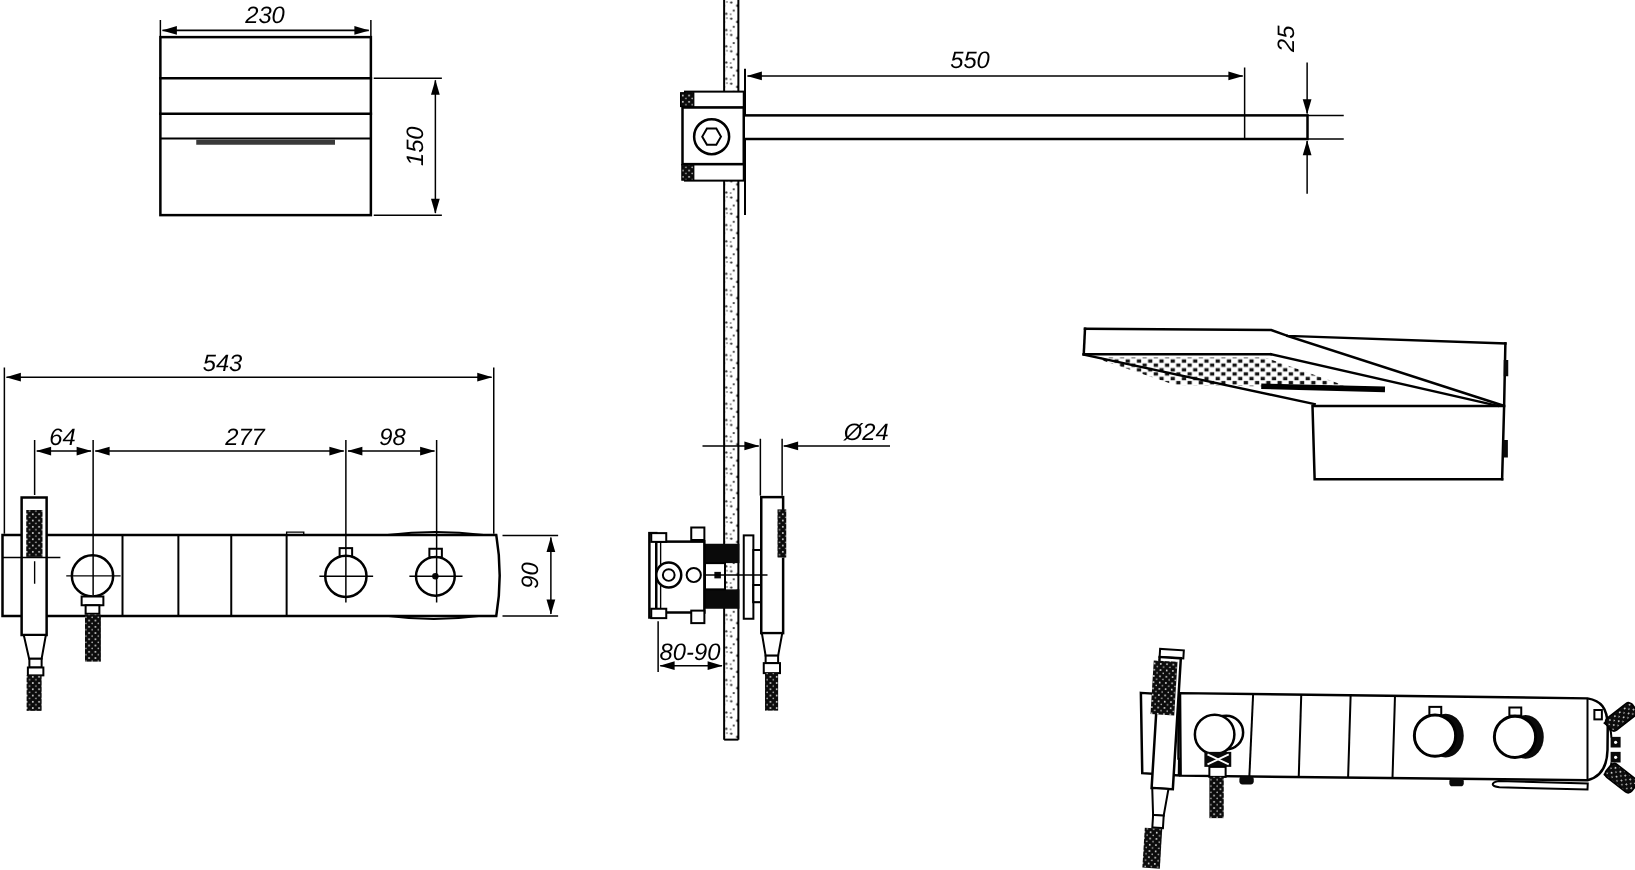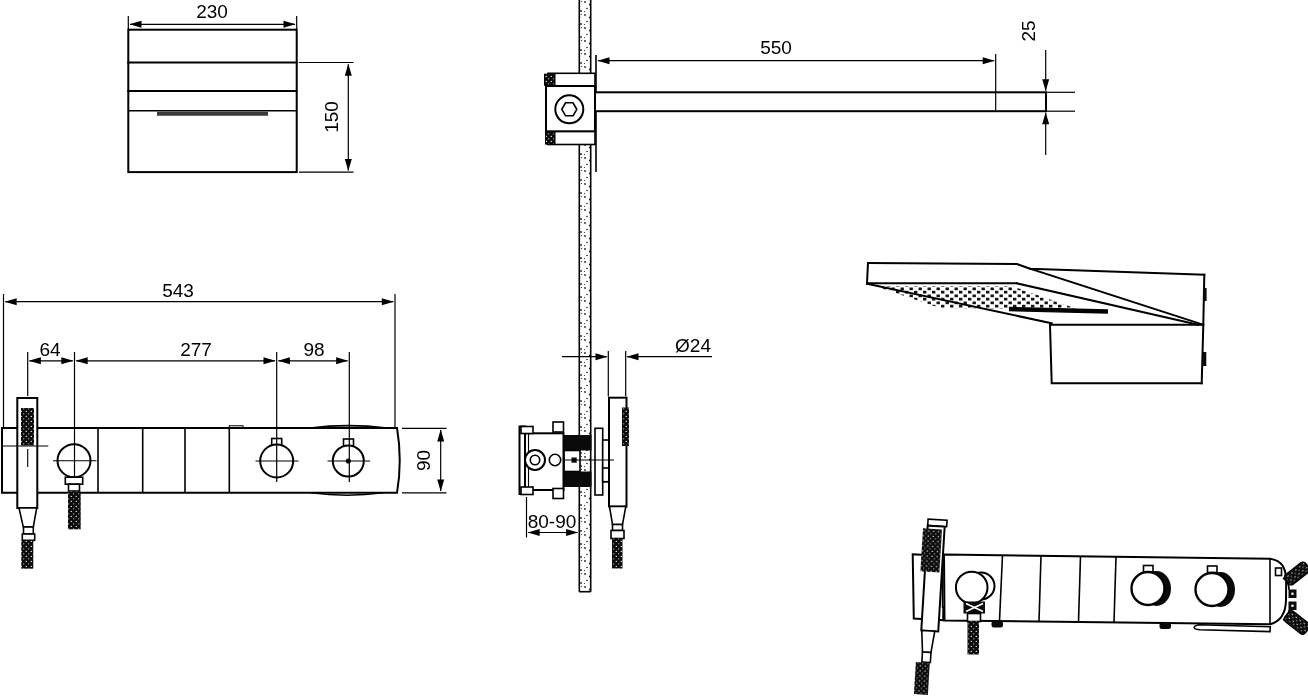--- a/index.html
+++ b/index.html
@@ -1,16 +1,16 @@
 <!DOCTYPE html>
 <html><head>
 <meta charset="utf-8">
 <style>
   html,body{margin:0;padding:0;background:#fff;}
-  .stage{width:1308px;height:696px;position:relative;background:#fff;overflow:hidden;}
+  .stage{width:1308px;height:696px;position:relative;background:#fff;overflow:hidden;font-style:italic;}
   svg{display:block;}
   
   .o2  {stroke:#000;stroke-width:2;fill:none;stroke-linecap:square;}
   .o2f {stroke:#000;stroke-width:2;fill:#fff;}
   .o15 {stroke:#000;stroke-width:1.6;fill:none;}
   .o15f{stroke:#000;stroke-width:1.6;fill:#fff;}
   .thin{stroke:#000;stroke-width:1.1;fill:none;}
   .dim {stroke:#000;stroke-width:1.2;fill:none;}
   .blk {fill:#0a0a0a;stroke:none;}
   .slot{stroke:#3a3a3a;stroke-width:4;fill:none;}

